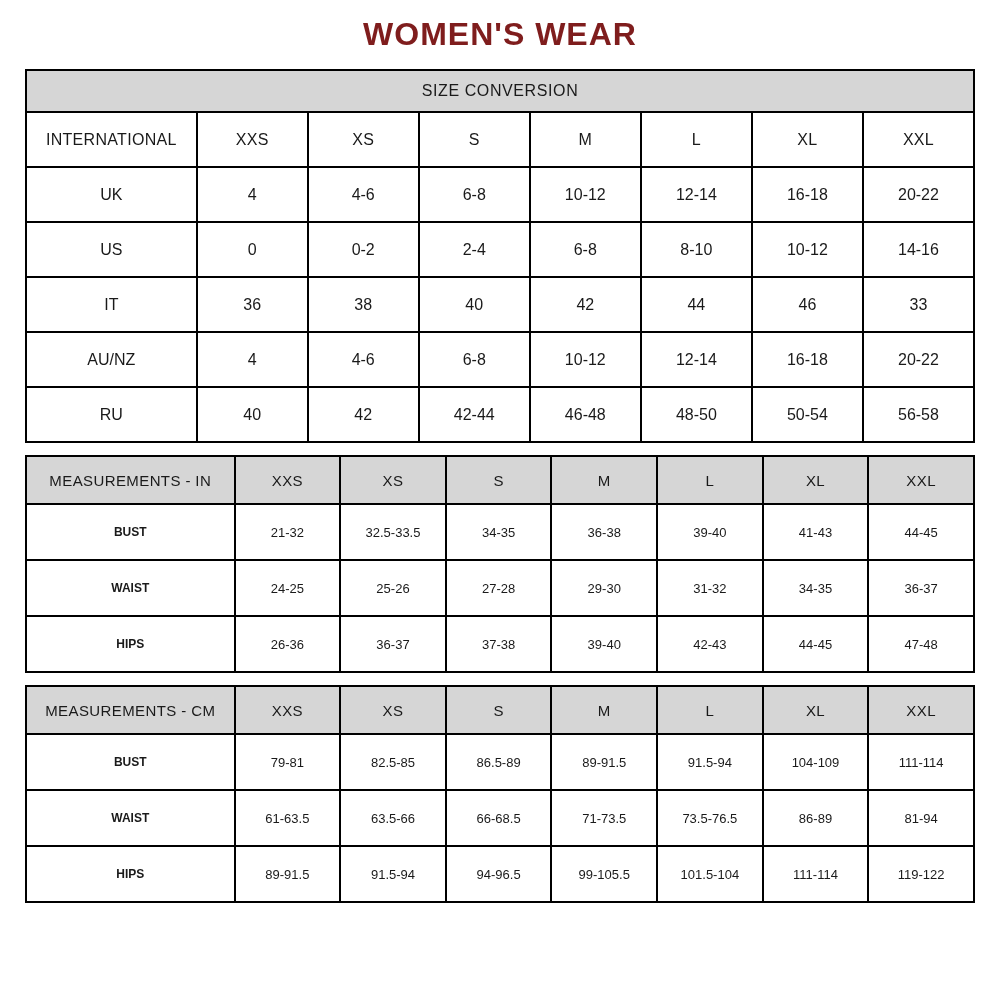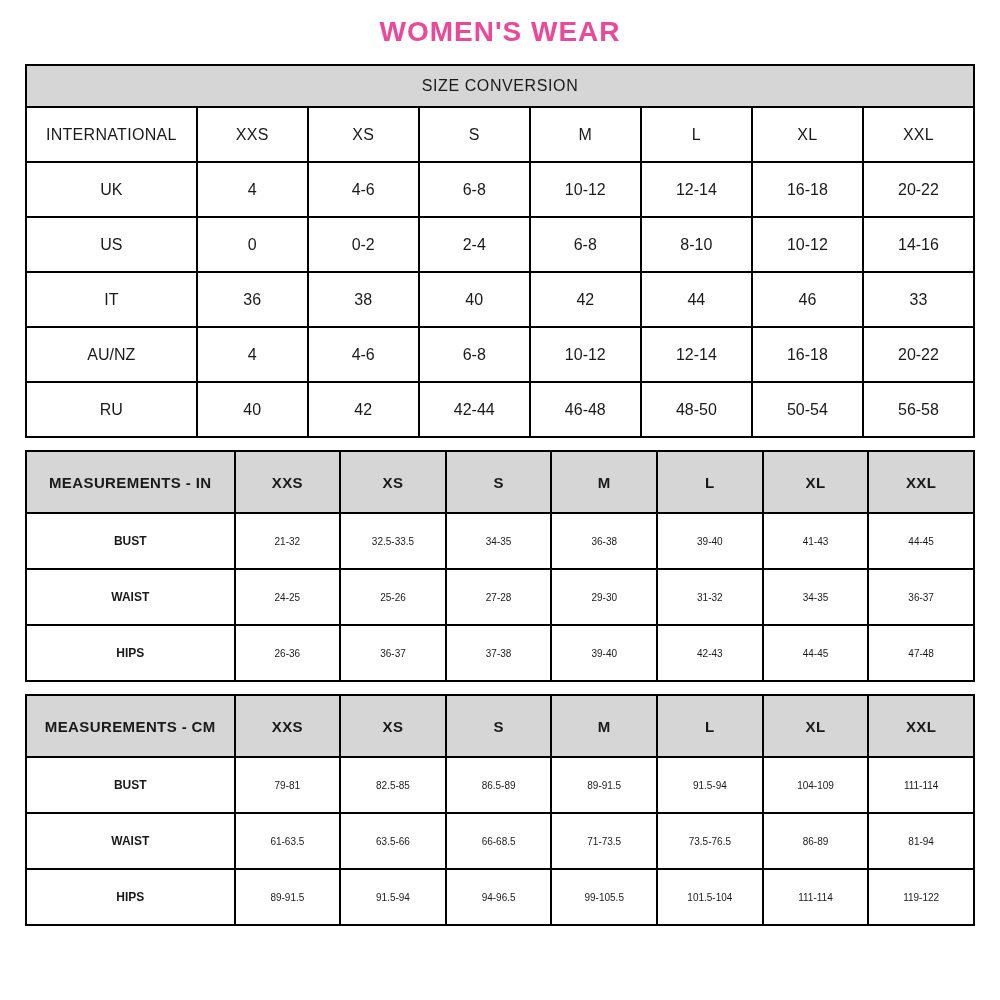--- a/index.html
+++ b/index.html
@@ -15,24 +15,24 @@
     width: 1000px;
     height: 1000px;
     background: var(--bg);
     color: var(--text);
     font-family: "Liberation Sans", "DejaVu Sans", sans-serif;
   }
   .page { padding: 10px 25px 0 25px; }
   h1.page-title {
     margin: 6px 0 16px 0;
     text-align: center;
-    font-size: 28px;
+    font-size: 32px;
     font-weight: 700;
     letter-spacing: 1px;
-    color: #ec4899;
+    color: #7f1d1d;
   }
   table.tbl {
     width: 100%;
     border-collapse: collapse;
     table-layout: fixed;
     margin: 0 0 12px 0;
   }
   table.tbl td {
     border: 2px solid var(--border);
     text-align: center;
@@ -46,27 +46,27 @@
     font-weight: 400;
     font-size: 16px;
     letter-spacing: 0.6px;
   }
   
   .conv td { font-size: 16px; }
   .conv .hdr { height: 55px; font-weight: 400; letter-spacing: 0.3px; }
   .conv .cell, .conv .row-label { height: 55px; }
   
   .meas .hdr {
-    height: 62px;
+    height: 48px;
     background: var(--header-bg);
-    font-weight: 700;
+    font-weight: 400;
     font-size: 15px;
     letter-spacing: 0.4px;
   }
-  .meas .cell { height: 56px; font-size: 10px; border-radius: 20px; }
+  .meas .cell { height: 56px; font-size: 13px; border-radius: 20px; }
   .meas .row-label { height: 56px; font-size: 12px; font-weight: bold; }
 </style>
 </head>
 <body>
 
 <div class="page">
 
   <h1 class="page-title">WOMEN'S WEAR</h1>
 
   <table class="tbl conv">

